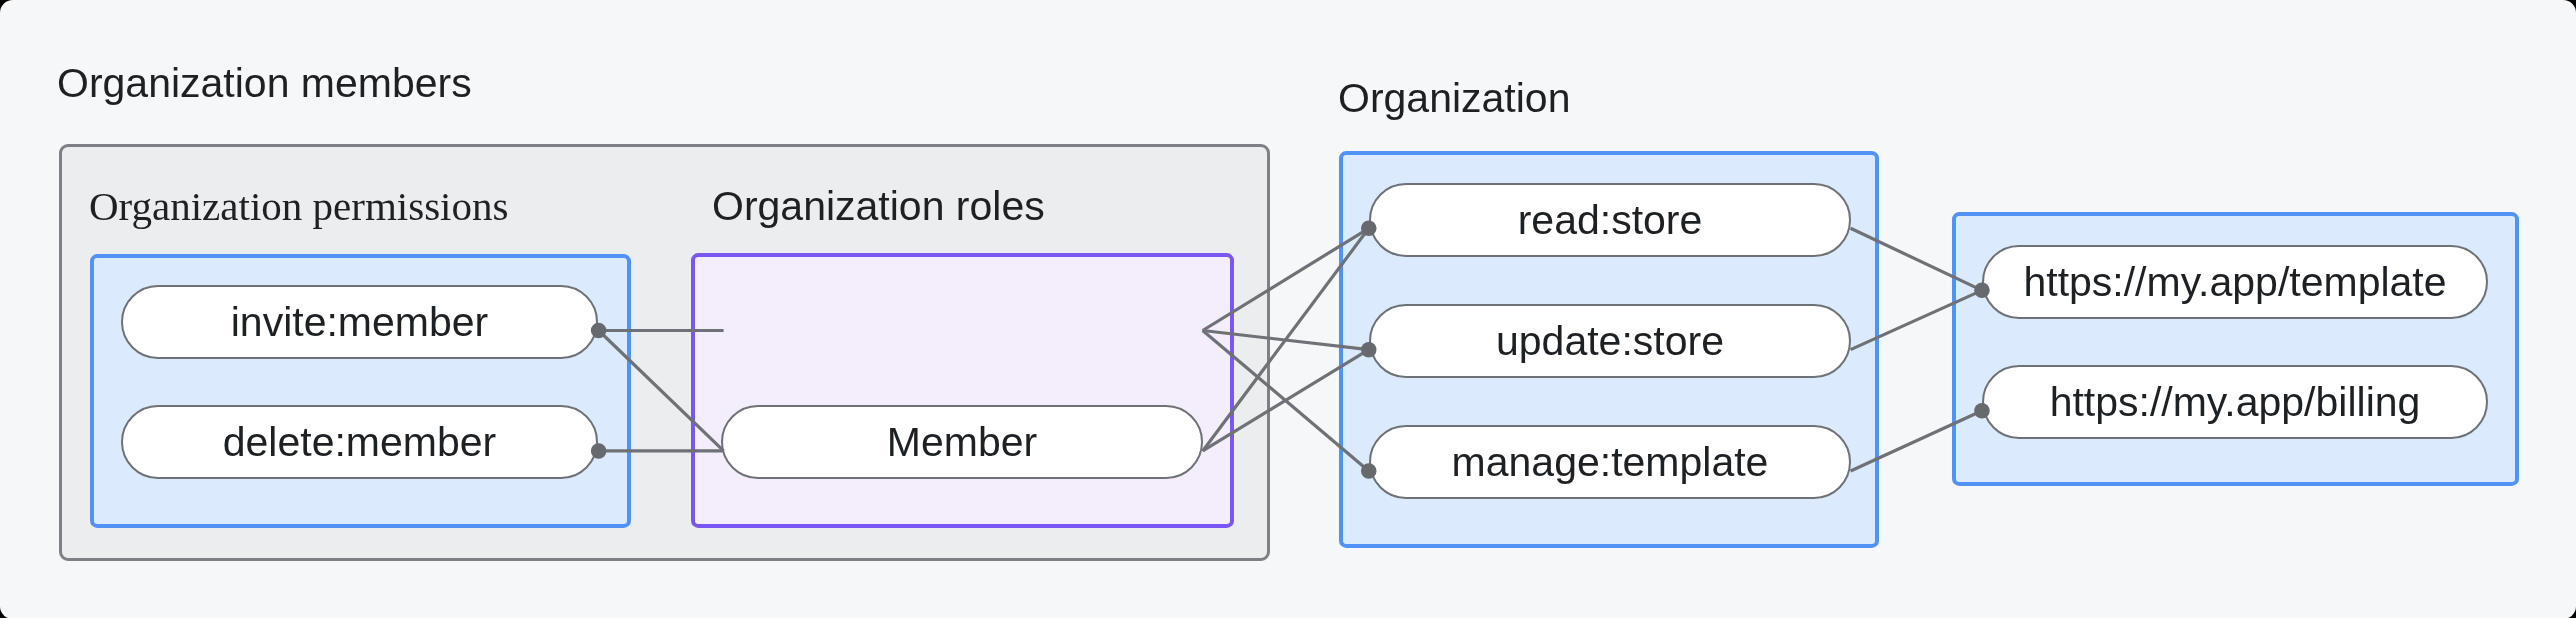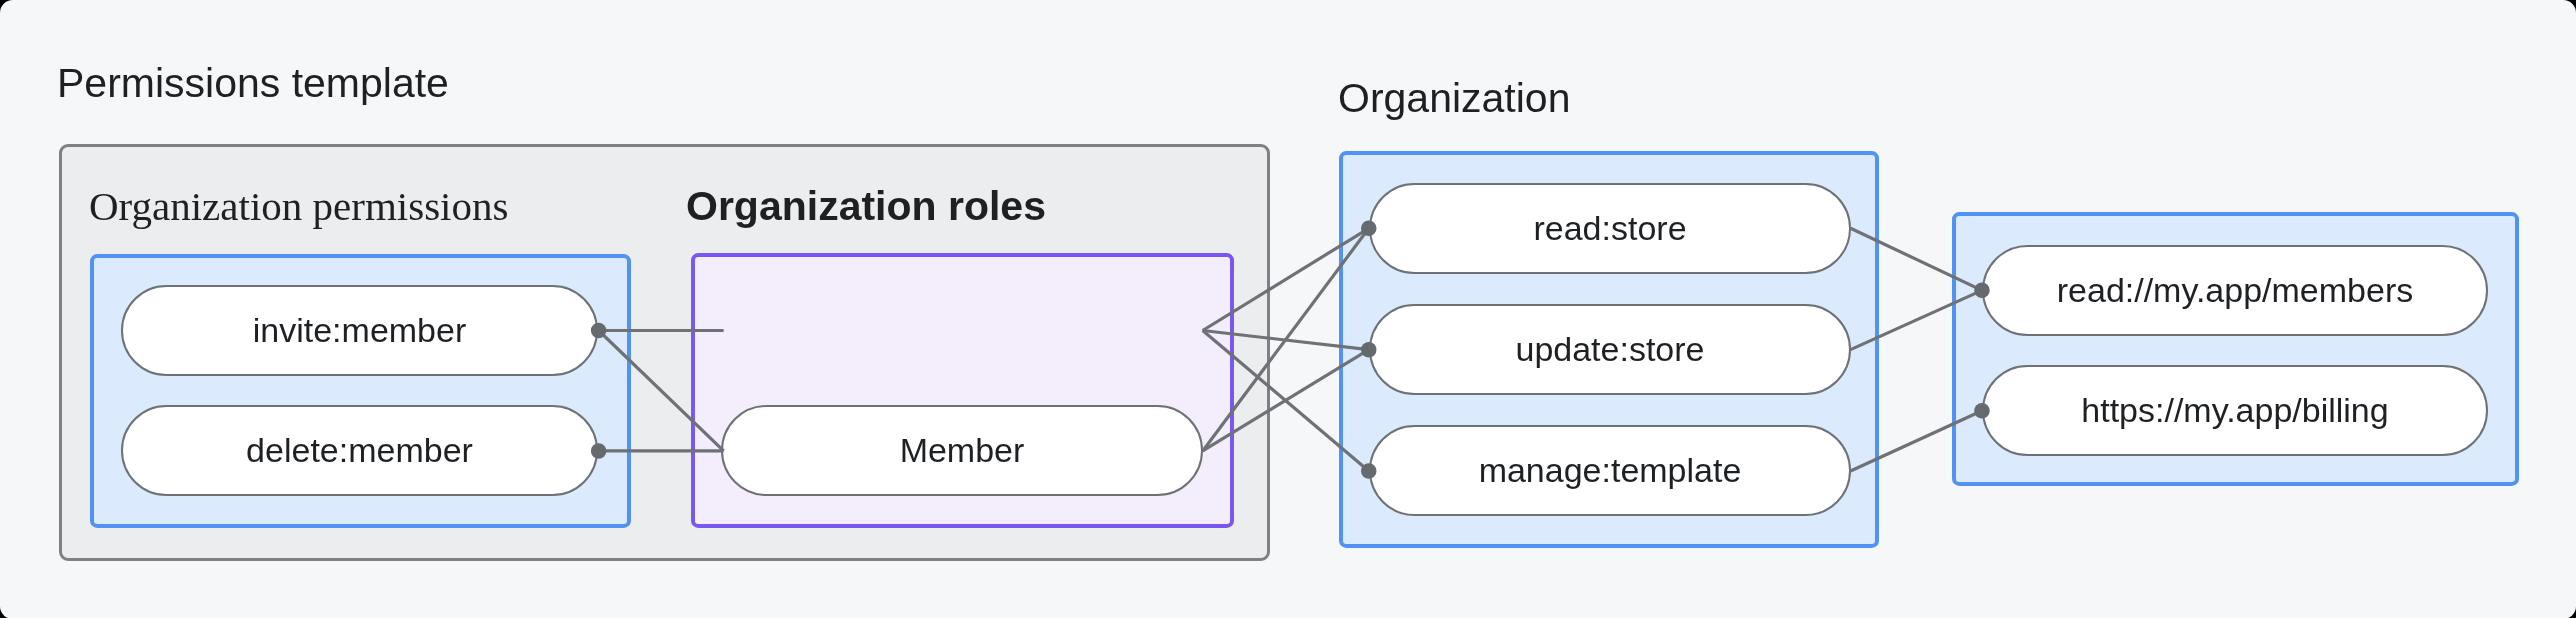--- a/index.html
+++ b/index.html
@@ -24,78 +24,78 @@
   .diagram-label {
     position: absolute;
     font-size: 41px;
     line-height: 51px;
     white-space: nowrap;
     color: #1e2124;
   }
   .pill {
     position: absolute;
     box-sizing: border-box;
-    height: 91px;
+    height: 74px;
     background: #ffffff;
     border: 2.7px solid #6e7175;
     border-radius: 46px;
     display: flex;
     align-items: center;
     justify-content: center;
-    font-size: 34px;
+    font-size: 41px;
     white-space: nowrap;
     color: #1e2124;
   }
   .edges-layer {
     position: absolute;
     left: 0; top: 0;
     width: 2576px; height: 619px;
     pointer-events: none;
   }
   .edge { stroke: #6e7175; stroke-width: 3.5; fill: none; }
   .dot  { fill: #66696d; stroke: none; }
 </style>
 </head>
 <body>
 
 <div class="canvas">
 
-  <div class="diagram-label" style="left:57px; top:58px;">Permissions template</div>
+  <div class="diagram-label" style="left:57px; top:58px;">Organization members</div>
 
   <div class="group-box box-gray" style="left:59px; top:144px; width:1211px; height:417px;"></div>
 
   <div class="diagram-label" style="left:89px; top:181px;font-family:Liberation Serif, serif;">Organization permissions</div>
 
   <div class="group-box box-blue" style="left:90px; top:254px; width:541px; height:274px;"></div>
 
   <div class="pill" style="left:121px; top:405px; width:477px;">delete:member</div>
 
   <div class="pill" style="left:121px; top:285px; width:477px;">invite:member</div>
 
-  <div class="diagram-label" style="left:686px; top:181px;font-weight:bold;">Organization roles</div>
+  <div class="diagram-label" style="left:712px; top:181px;">Organization roles</div>
 
   <div class="group-box box-purple" style="left:691px; top:253px; width:543px; height:275px;"></div>
 
 
   <div class="pill" style="left:721px; top:405px; width:482px;">Member</div>
 
   <div class="diagram-label" style="left:1338px; top:73px;">Organization</div>
 
   <div class="group-box box-blue" style="left:1339px; top:151px; width:540px; height:397px;"></div>
 
   <div class="pill" style="left:1369px; top:183px; width:482px;">read:store</div>
 
   <div class="pill" style="left:1369px; top:304px; width:482px;">update:store</div>
 
   <div class="pill" style="left:1369px; top:425px; width:482px;">manage:template</div>
 
 
   <div class="group-box box-blue" style="left:1952px; top:212px; width:567px; height:274px;"></div>
 
-  <div class="pill" style="left:1982px; top:245px; width:506px;">read://my.app/members</div>
+  <div class="pill" style="left:1982px; top:245px; width:506px;">https://my.app/template</div>
 
   <div class="pill" style="left:1982px; top:365px; width:506px;">https://my.app/billing</div>
 
   <svg class="edges-layer" viewBox="0 0 2823 678">
 
     <line class="edge" x1="656" y1="362" x2="793" y2="362"></line>
     <line class="edge" x1="656" y1="362" x2="793" y2="494"></line>
     <line class="edge" x1="656" y1="494" x2="793" y2="494"></line>
 
     <line class="edge" x1="1318" y1="362" x2="1500" y2="250"></line>

